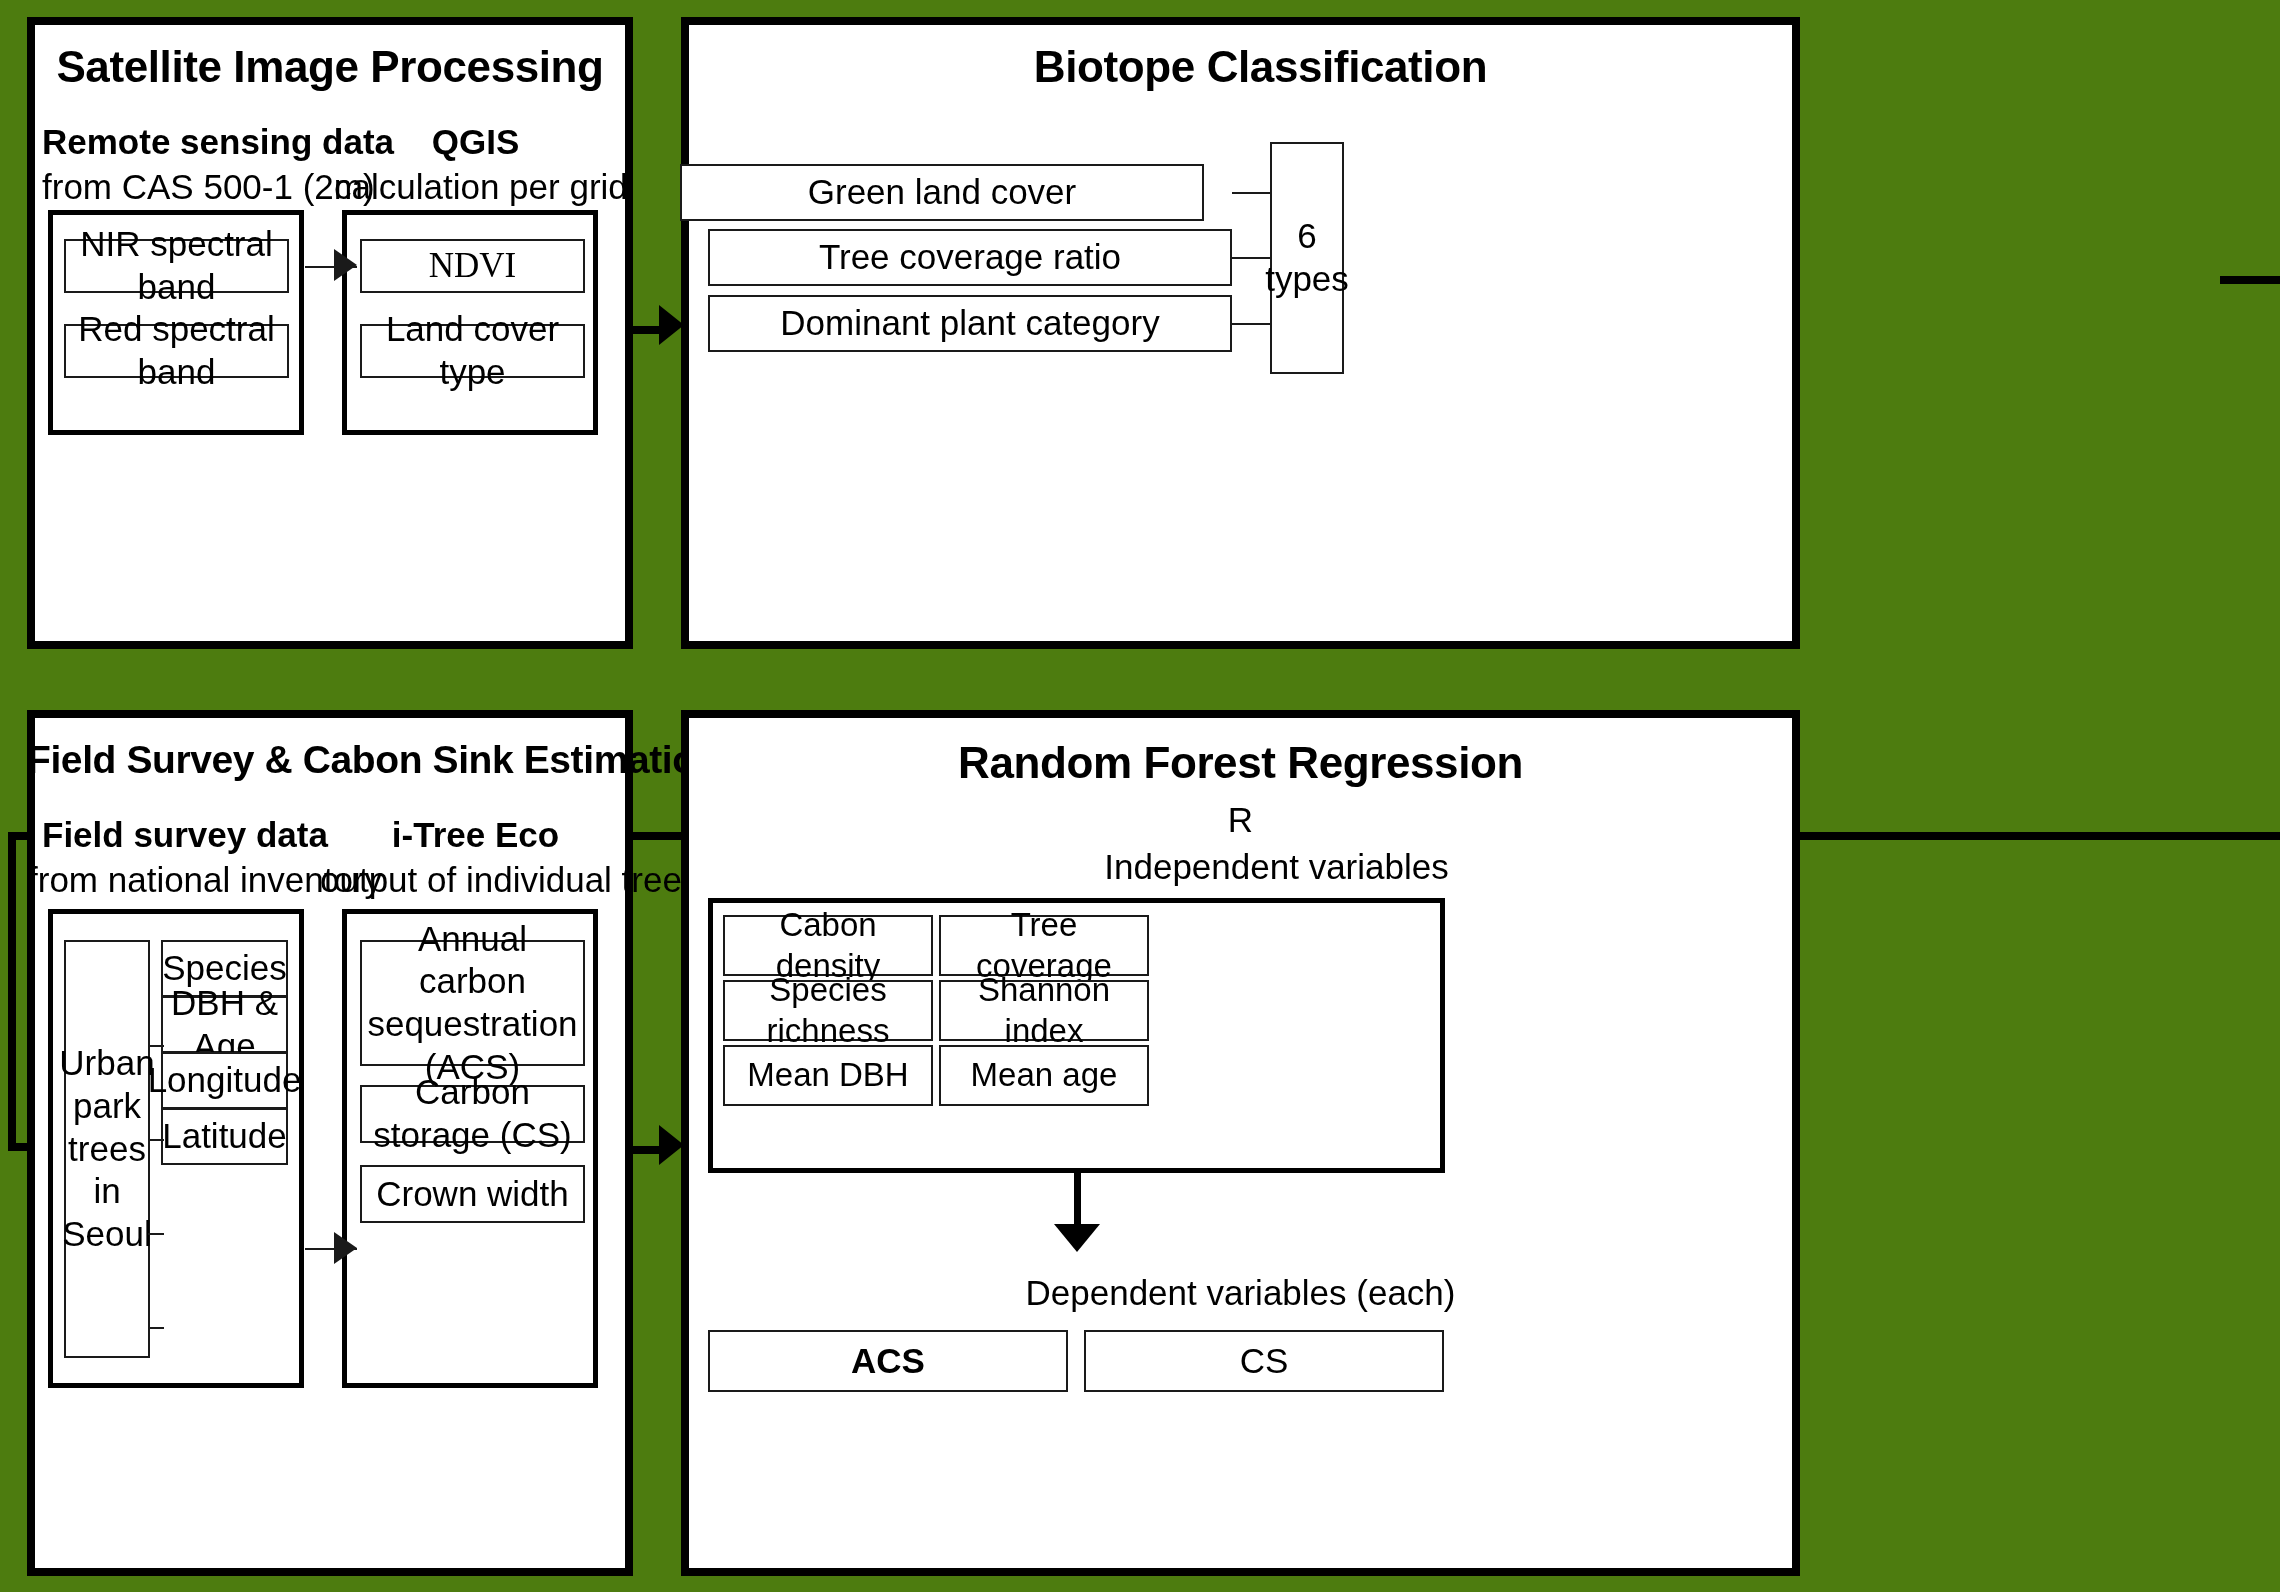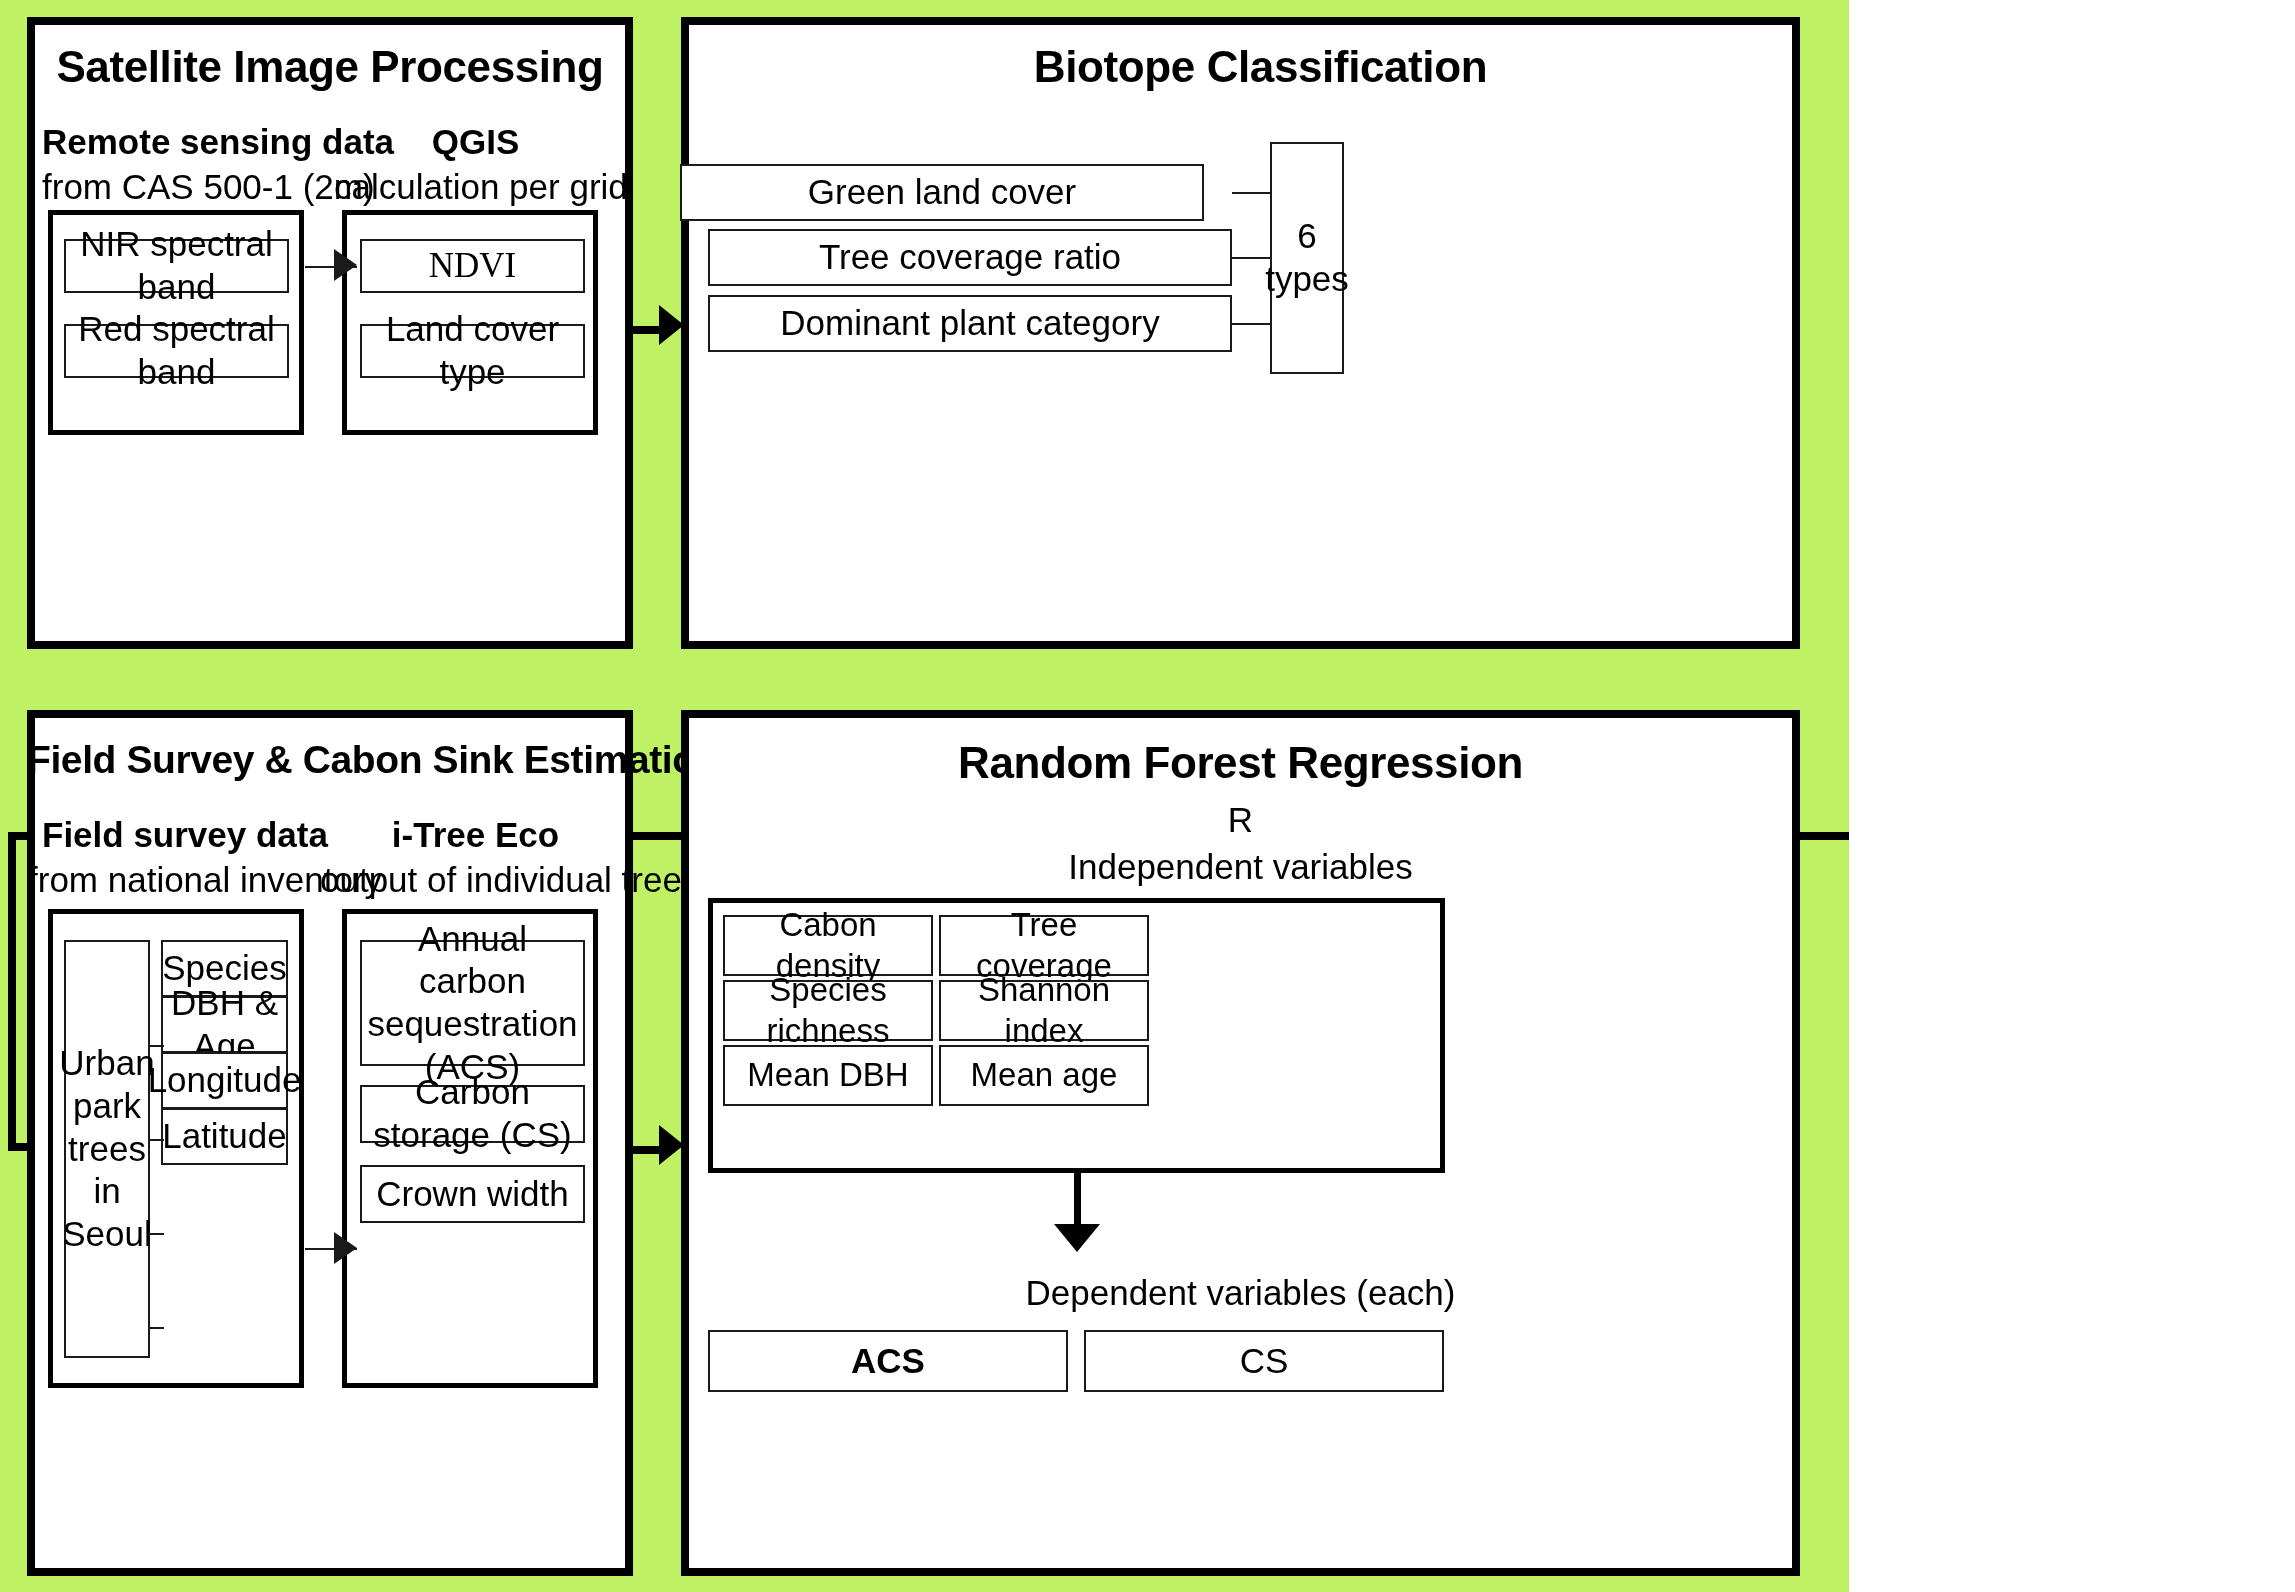--- a/index.html
+++ b/index.html
@@ -6,23 +6,23 @@
     margin: 0;
     padding: 0;
     background: #ffffff;
   }
   body {
     font-family: "Liberation Sans", sans-serif;
     color: #000000;
   }
   #canvas {
     position: relative;
-    width: 1849px;
+    width: 2280px;
     height: 1593px;
-    background: #bef264;
+    background: #4d7c0f;
     overflow: hidden;
   }
 
   
   .panel {
     position: absolute;
     border: 8.5px solid #000;
     background: #fff;
     box-sizing: border-box;
   }
@@ -185,21 +185,21 @@
 
   <div class="hline" style="left:305px; top:1248px; width:52px;"></div>
   <div style="position:absolute; left:334px; top:1232px; width:0; height:0;
               border-top:16.3px solid transparent; border-bottom:16.3px solid transparent;
               border-left:23px solid #1a1a1a;"></div>
 
   <div class="panel" style="left:681px; top:710px; width:1119px; height:866px;">
   </div>
   <div class="panel-title" style="left:681px; top:738px; width:1119px;">Random Forest Regression</div>
   <div class="cap-plain" style="left:681px; top:800px; width:1119px;">R</div>
-  <div class="cap-plain" style="left:681px; top:847px; width:1119px;">Independent variables</div>
+  <div class="cap-plain" style="left:681px; top:847px; width:1119px;padding-left:36px;">Independent variables</div>
 
   <div class="group" style="left:708px; top:898px; width:737px; height:275px;"></div>
 
   <div class="box small" style="left:723px; top:915px; width:210px; height:61px;">Cabon density</div>
   <div class="box small" style="left:939px; top:915px; width:210px; height:61px;">Tree coverage</div>
   <div class="box small" style="left:723px; top:980px; width:210px; height:61px;">Species richness</div>
   <div class="box small" style="left:939px; top:980px; width:210px; height:61px;">Shannon index</div>
   <div class="box small" style="left:723px; top:1045px; width:210px; height:61px;">Mean DBH</div>
   <div class="box small" style="left:939px; top:1045px; width:210px; height:61px;">Mean age</div>
 

